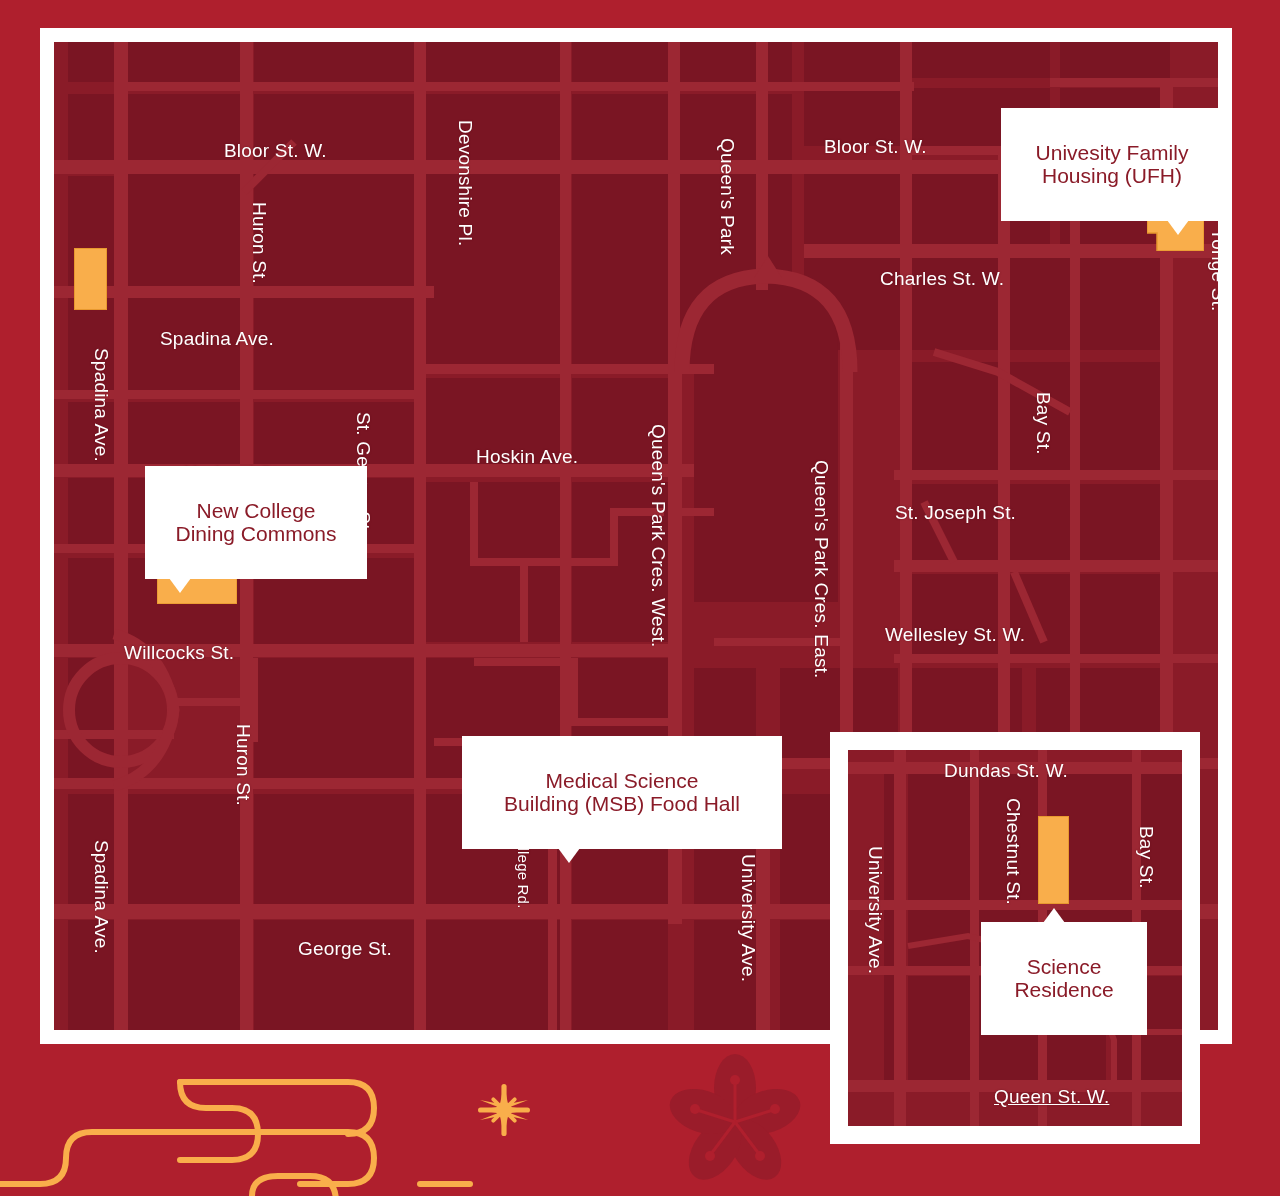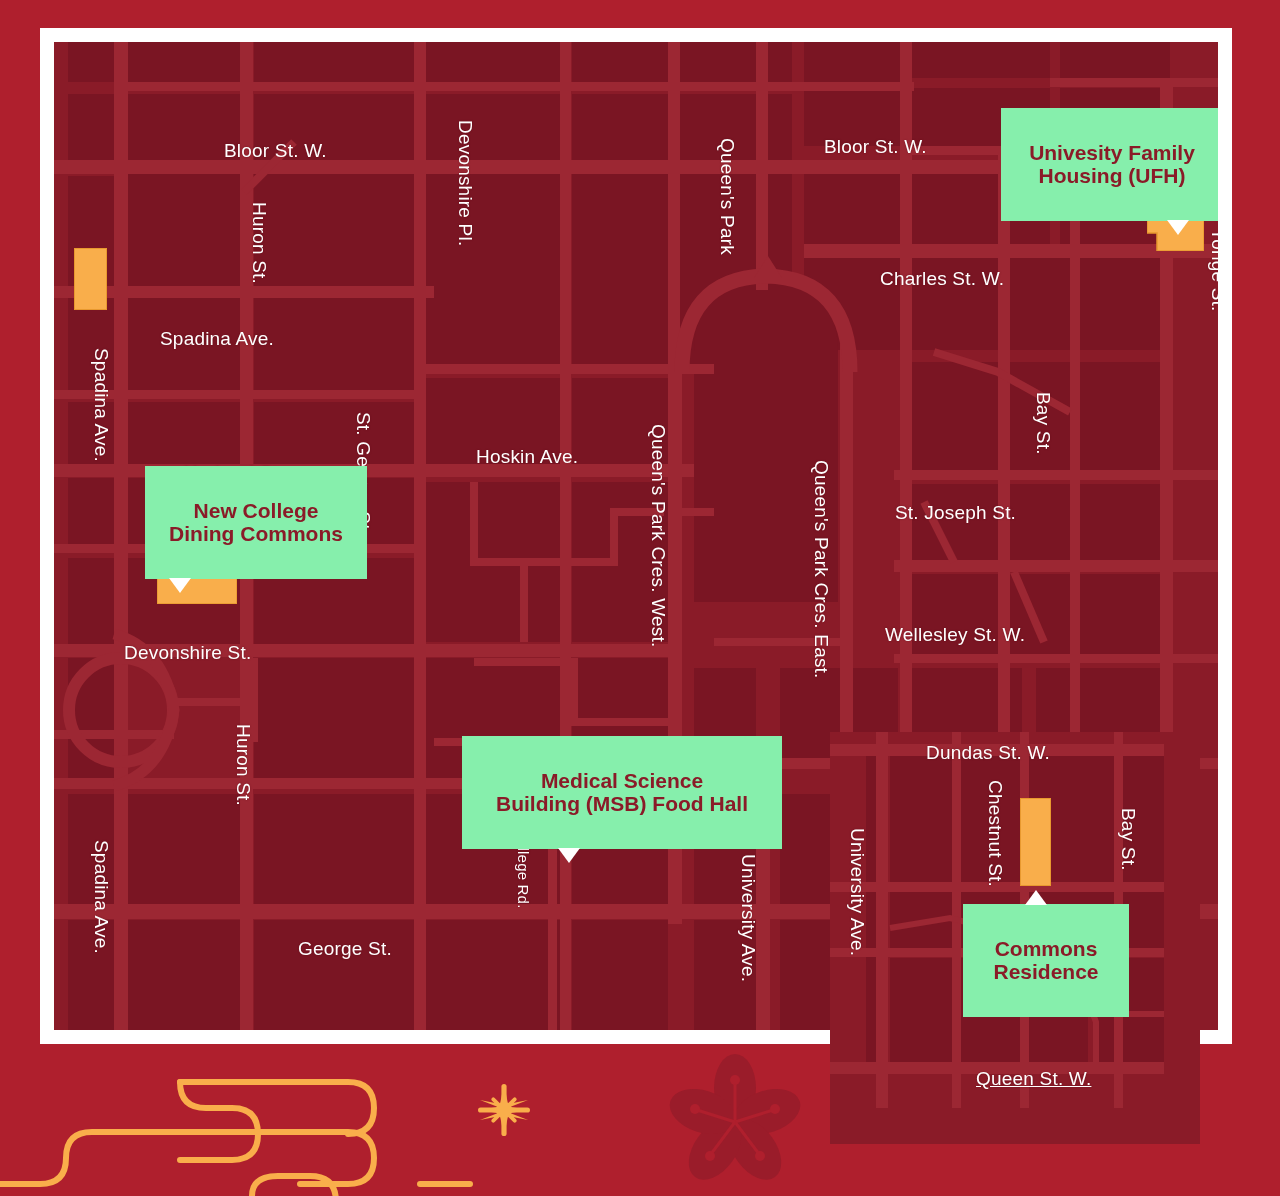--- a/index.html
+++ b/index.html
@@ -25,42 +25,42 @@
   .bldg{position:absolute;background:#F9AE4B;border:1px solid #E8992F;box-sizing:border-box;}
   
   .st{
     position:absolute;color:#ffffff;font-size:19px;letter-spacing:.2px;
     white-space:nowrap;font-family:"Liberation Sans",sans-serif;
     text-shadow:0 0 2px rgba(90,10,20,.55);
   }
   .st.vert{transform-origin:0 0;transform:rotate(90deg);}
   
   .callout{
-    position:absolute;background:#86efac;color:#8A1B28;
-    font-weight:bold;font-size:21px;line-height:1.12;
+    position:absolute;background:#ffffff;color:#8A1B28;
+    font-weight:normal;font-size:21px;line-height:1.12;
     text-align:center;padding:9px 13px 10px 13px;
     white-space:pre-line;
     box-shadow:0 0 0 0 rgba(0,0,0,0);
   }
   .callout .tail{
     position:absolute;width:0;height:0;
     border-left:11px solid transparent;border-right:11px solid transparent;
     border-top:15px solid #ffffff;
     bottom:-14px;
   }
   .callout .tail-up{
     position:absolute;width:0;height:0;
     border-left:11px solid transparent;border-right:11px solid transparent;
     border-bottom:15px solid #ffffff;
     top:-14px;
   }
   
   #inset-frame{
     position:absolute;left:830px;top:732px;width:370px;height:412px;
-    background:#ffffff;padding:0;box-sizing:border-box;
+    background:#ffffff;padding:18px;box-sizing:border-box;
     z-index:40;
   }
   #inset-canvas{
     position:relative;width:100%;height:100%;
     background:#8A1B28;overflow:hidden;
   }
   
   #deco{
     position:absolute;left:0;top:1044px;width:1280px;height:152px;
     overflow:hidden;
@@ -261,21 +261,21 @@
     <span class="st" style="left:106px;top:286px;">Spadina Ave.</span>
     <span class="st vert" style="left:58px;top:306px;">Spadina Ave.</span>
     <span class="st vert" style="left:1000px;top:350px;">Bay St.</span>
     <span class="st" style="left:130px;top:420px;">Harbord St.</span>
     <span class="st vert" style="left:320px;top:370px;">St. George St.</span>
     <span class="st" style="left:398px;top:404px;margin-left:24px;">Hoskin Ave.</span>
     <span class="st vert" style="left:615px;top:382px;">Queen's Park Cres. West.</span>
     <span class="st vert" style="left:778px;top:418px;">Queen's Park Cres. East.</span>
     <span class="st" style="left:841px;top:460px;">St. Joseph St.</span>
     <span class="st" style="left:831px;top:582px;">Wellesley St. W.</span>
-    <span class="st" style="left:70px;top:600px;">Devonshire St.</span>
+    <span class="st" style="left:70px;top:600px;">Willcocks St.</span>
     <span class="st vert" style="left:200px;top:682px;">Huron St.</span>
     <span class="st vert" style="left:478px;top:740px;font-size:15px;">King's College Rd.</span>
     <span class="st vert" style="left:705px;top:812px;">University Ave.</span>
     <span class="st vert" style="left:58px;top:798px;">Spadina Ave.</span>
     <span class="st" style="left:244px;top:896px;">George St.</span>
 
 
     <div class="callout" style="left:947px;top:66px;width:196px;">
       <span>Univesity Family
 Housing (UFH)</span>
@@ -334,21 +334,21 @@
 
     <div class="bldg" style="left:190px;top:66px;width:31px;height:88px;"></div>
 
     <span class="st" style="left:96px;top:10px;">Dundas St. W.</span>
     <span class="st vert" style="left:176px;top:48px;">Chestnut St.</span>
     <span class="st vert" style="left:309px;top:76px;">Bay St.</span>
     <span class="st vert" style="left:38px;top:96px;">University Ave.</span>
     <span class="st" style="left:146px;top:336px;text-decoration:underline;">Queen St. W.</span>
 
     <div class="callout" style="left:133px;top:172px;width:140px;">
-      <span>Commons
+      <span>Science
 Residence</span>
       <span class="tail-up" style="left:62px;"></span>
     </div>
 
   </div>
 </div>
 
 <div id="deco">
   <svg width="1280" height="152" viewBox="0 0 1280 152" style="position:absolute;left:0;top:0;">
     <rect x="0" y="0" width="1280" height="152" fill="#AF1F2D"></rect>

